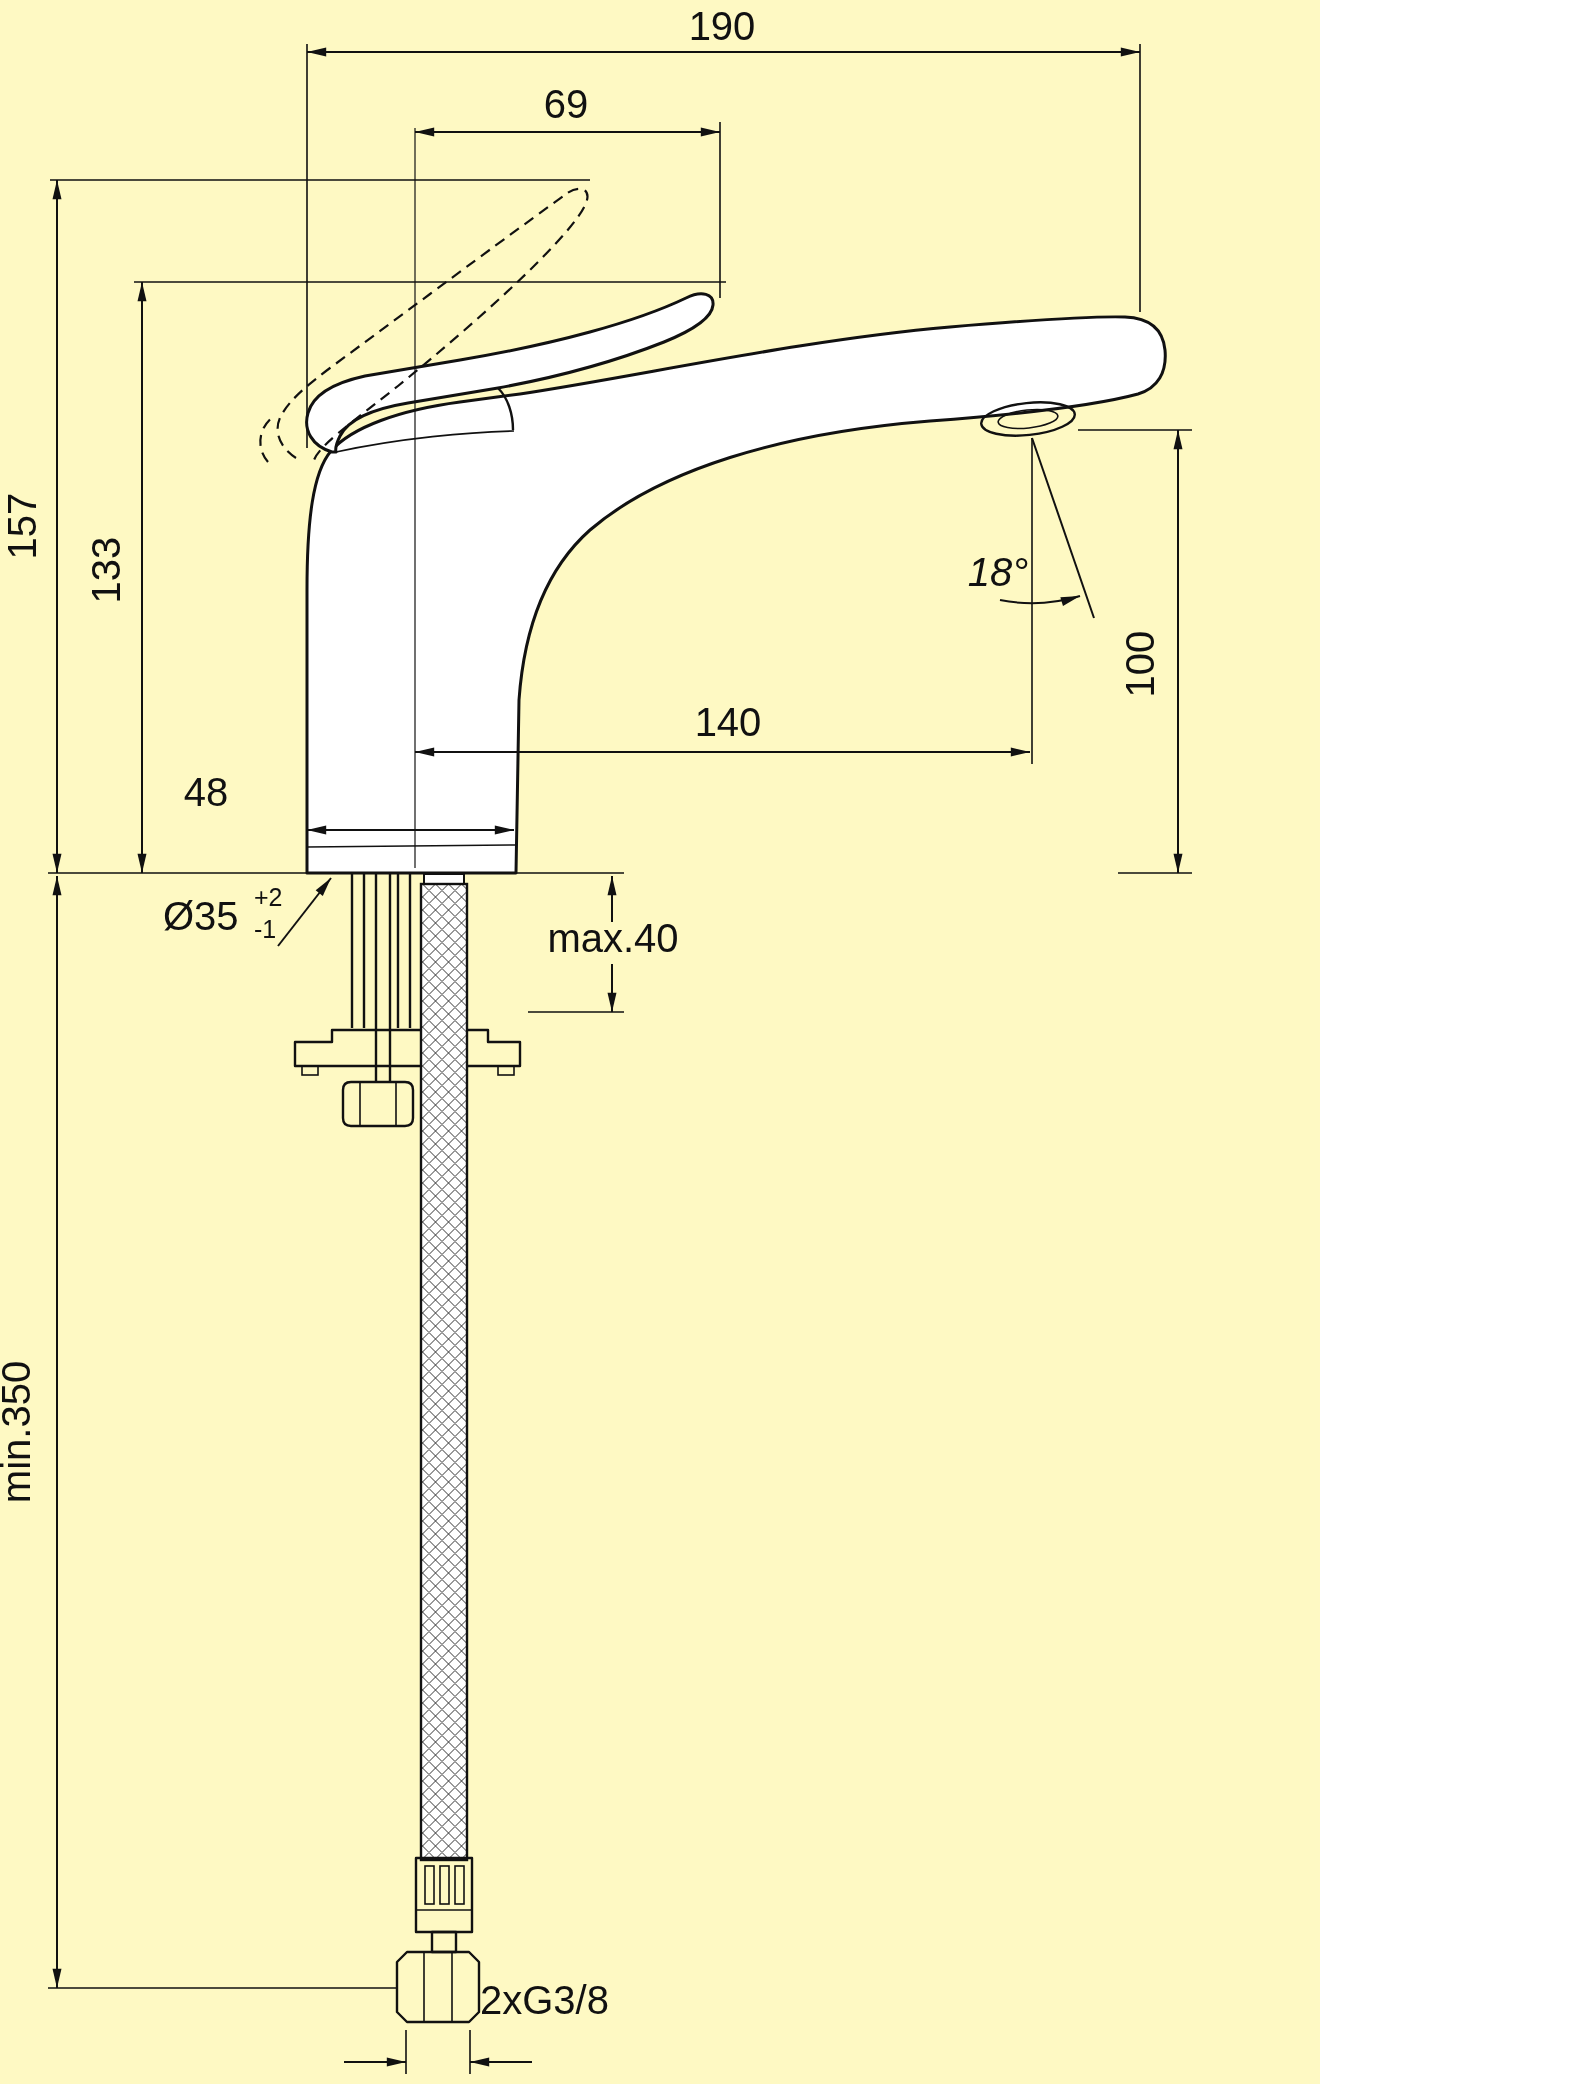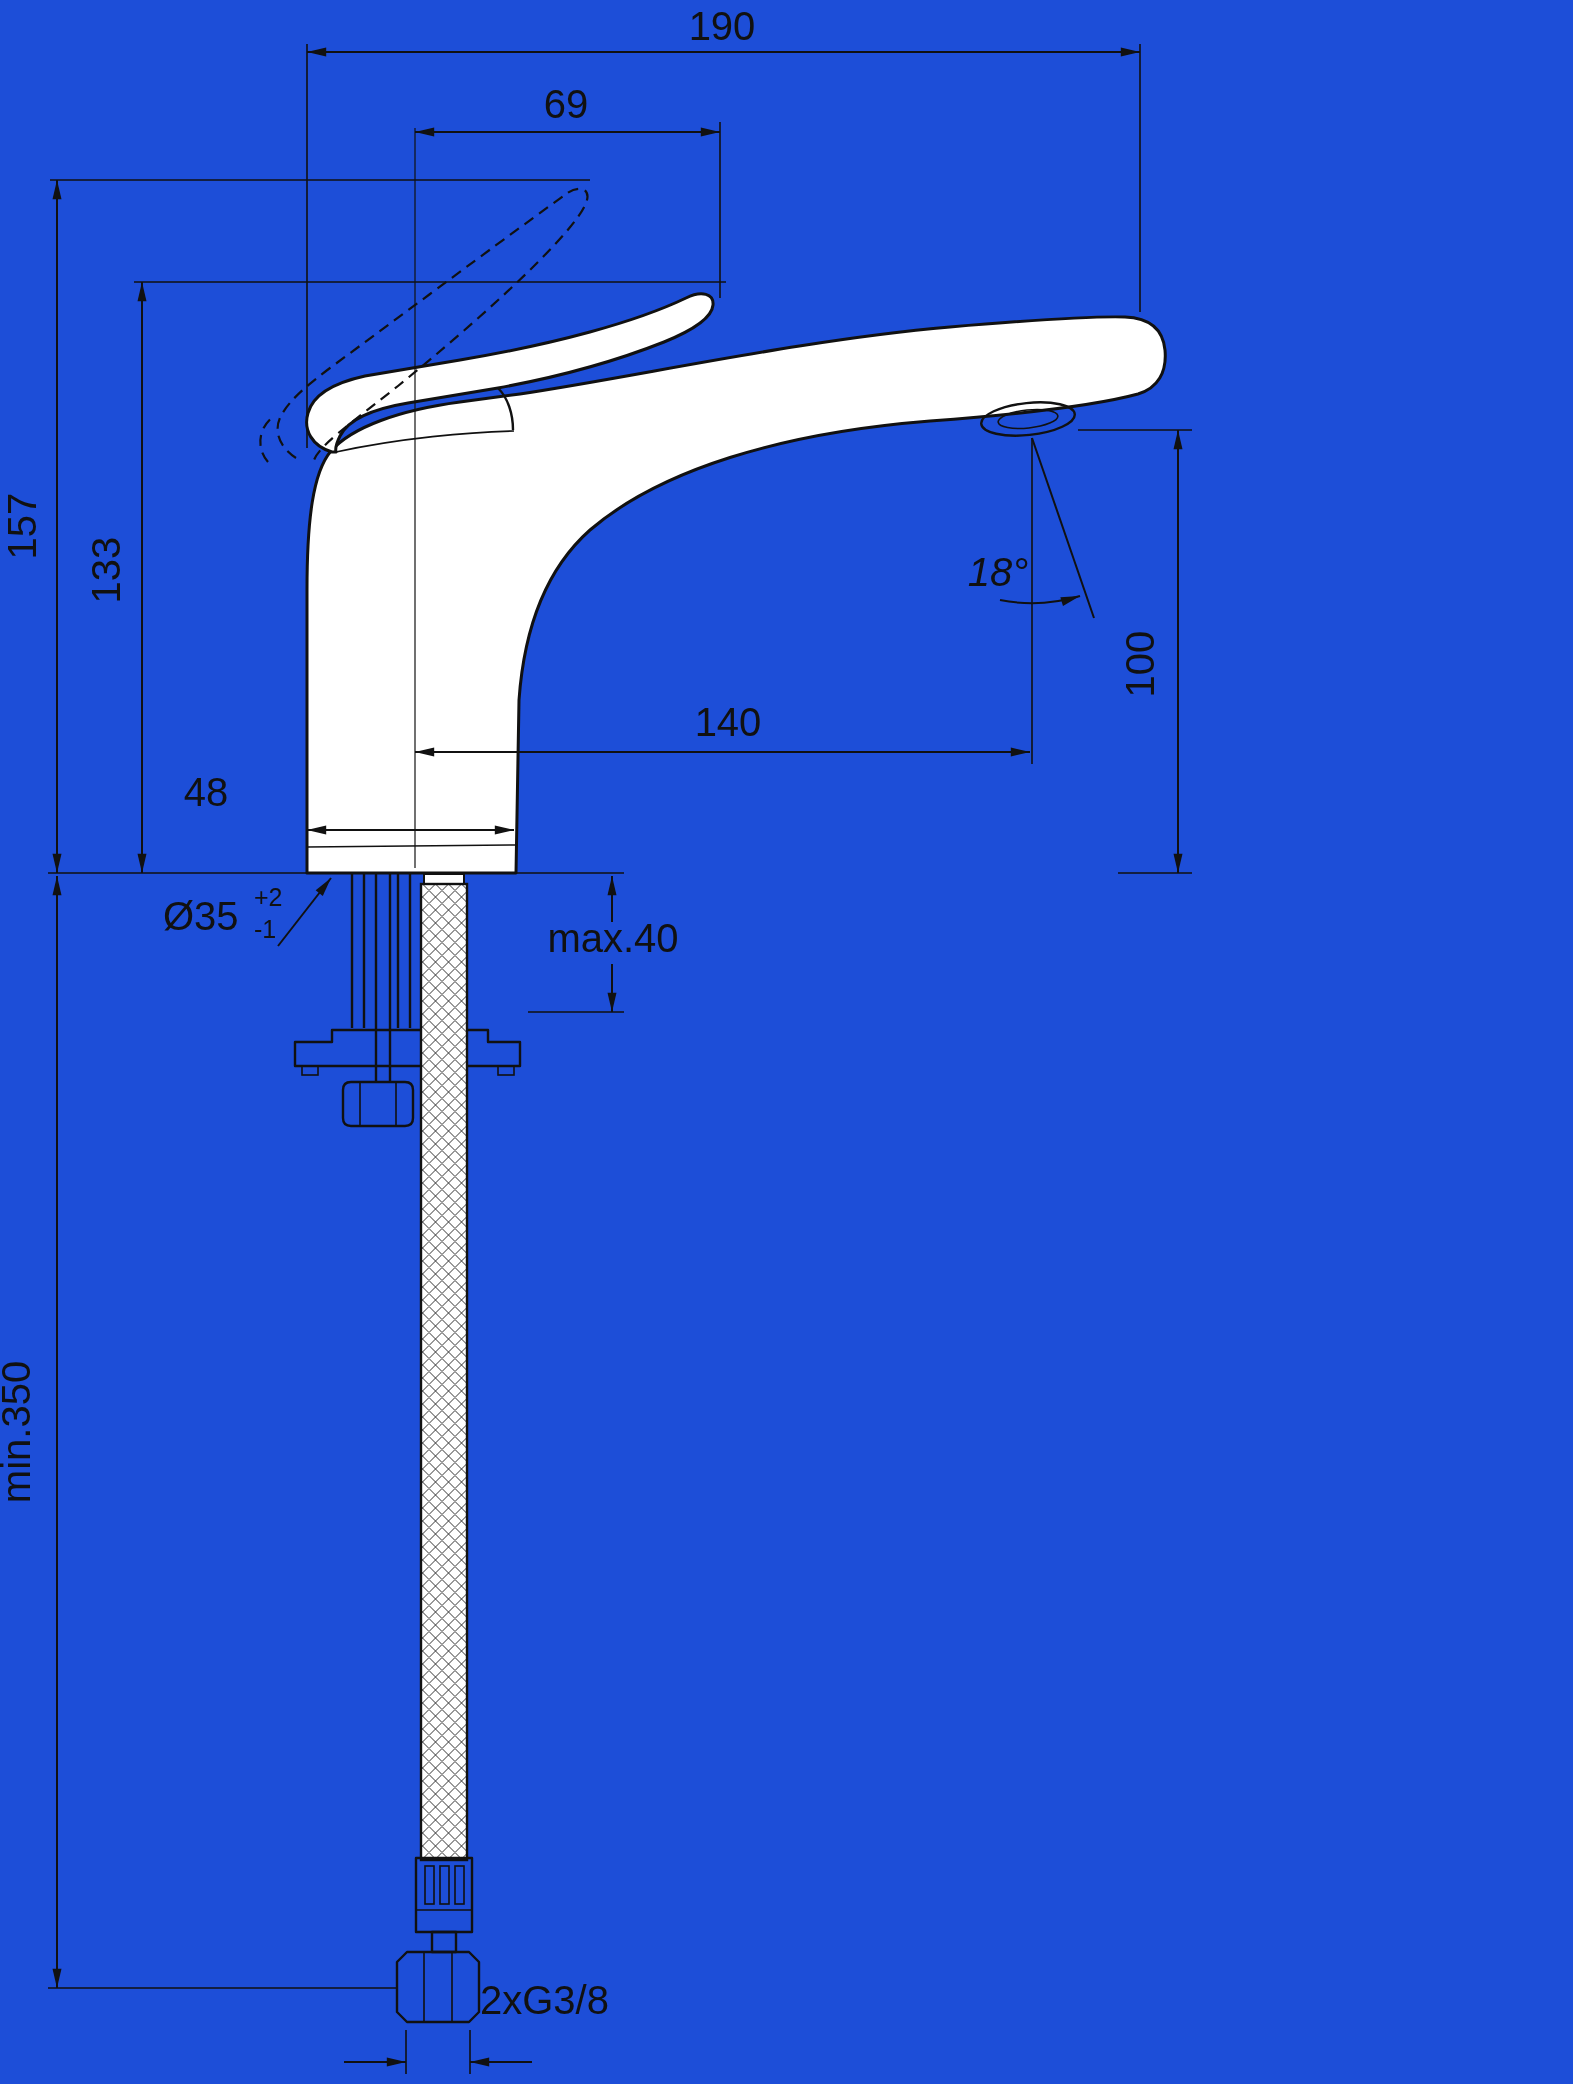--- a/index.html
+++ b/index.html
@@ -1,16 +1,16 @@
 <!DOCTYPE html>
 <html><head>
 <meta charset="utf-8">
 <style>
   html,body{margin:0;padding:0;background:#ffffff}
-  .sheet{width:1573px;height:2084px;background:#1d4ed8;position:relative;font-family:"Liberation Sans",sans-serif}
+  .sheet{width:1320px;height:2084px;background:#fef9c3;position:relative;font-family:"Liberation Sans",sans-serif}
   svg{display:block}
   .outline{fill:#fff;stroke:#111;stroke-width:3;stroke-linejoin:round}
   .line{fill:none;stroke:#111;stroke-width:2.4;stroke-linejoin:round}
   .thin{fill:none;stroke:#111;stroke-width:1.6}
   .dashed{fill:none;stroke:#111;stroke-width:2.2;stroke-dasharray:11 7;stroke-linejoin:round}
   .dim{fill:none;stroke:#111;stroke-width:2}
   .ext{fill:none;stroke:#111;stroke-width:1.6}
   .cl{fill:none;stroke:#111;stroke-width:1.2}
   text{fill:#111;font-family:"Liberation Sans",sans-serif;font-size:40px}
   .small{font-size:25px}

